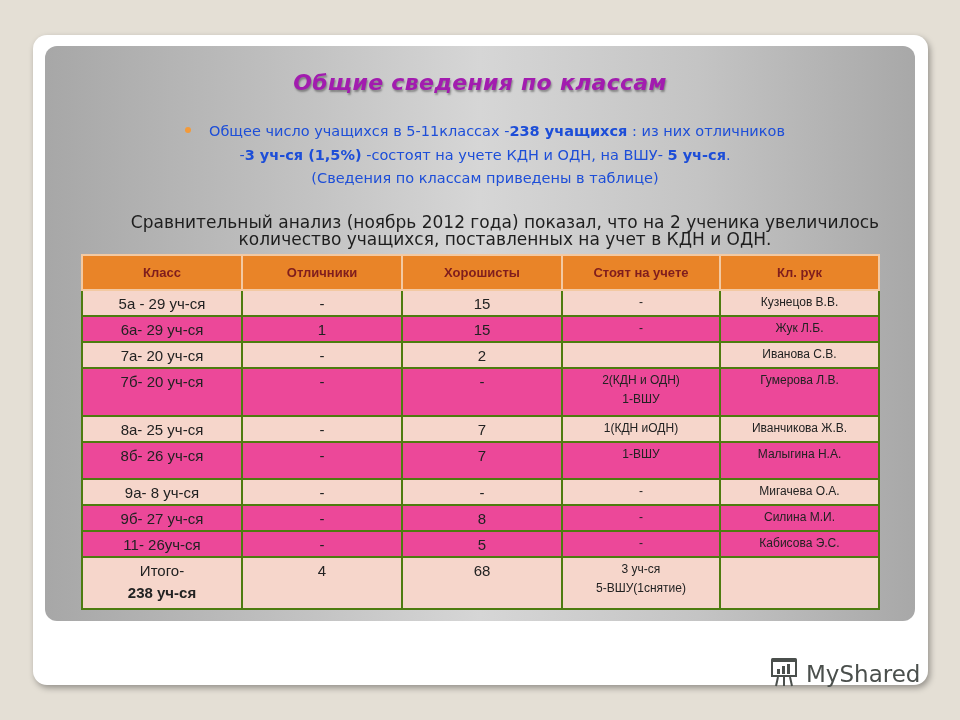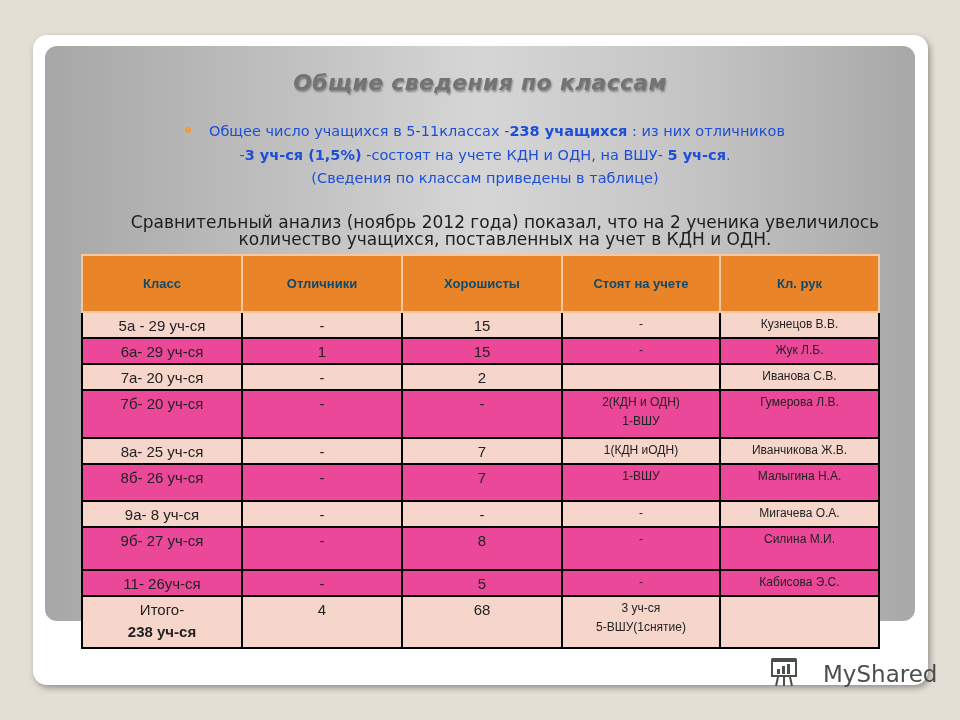--- a/index.html
+++ b/index.html
@@ -16,21 +16,21 @@
   }
   .slide-inner {
     position: absolute; left: 45px; top: 46px; width: 870px; height: 575px;
     border-radius: 12px;
     background: linear-gradient(90deg, #a7a7a7 0%, #c2c2c2 30%, #d6d6d6 50%, #c4c4c4 75%, #a8a8a8 100%);
   }
   .title {
     position: absolute; left: 0; top: 70px; width: 960px; text-align: center;
     font-family: "DejaVu Sans", sans-serif;
     font-weight: bold; font-style: italic; font-size: 22px;
-    color: #737373;
+    color: #a21caf;
     text-shadow: 1px 2px 2px rgba(0,0,0,0.35);
     letter-spacing: 0.3px;
   }
   .summary {
     position: absolute; left: 95px; top: 120px; width: 780px;
     font-family: "DejaVu Sans", sans-serif;
     font-size: 14.5px; color: #1d4ed8; text-align: center; line-height: 23.5px;
   }
   .summary .bullet {
     display: inline-block; width: 6px; height: 6px; border-radius: 50%;
@@ -41,34 +41,34 @@
     position: absolute; left: 95px; top: 214px; width: 820px;
     font-family: "DejaVu Sans", sans-serif;
     font-size: 17px; color: #1e1e1e; text-align: center; line-height: 17px;
   }
   table.classes {
     position: absolute; left: 81px; top: 254px; width: 797px;
     border-collapse: collapse; table-layout: fixed;
     font-family: "Liberation Sans", sans-serif;
   }
   table.classes th {
-    background: #e98428; color: #0c4a6e; font-weight: bold; font-size: 13px;
-    height: 25px; border: 2px solid #f3c9a2; padding: 15px;
+    background: #e98428; color: #7f1d1d; font-weight: bold; font-size: 13px;
+    height: 25px; border: 2px solid #f3c9a2; padding: 4px;
   }
   table.classes td {
-    border: 2px solid #000000; text-align: center; vertical-align: top;
+    border: 2px solid #4d7c0f; text-align: center; vertical-align: top;
     padding: 4px 2px 0 2px; font-size: 15px; color: #222;
   }
   table.classes tr.odd td { background: #f6d6cb; }
   table.classes tr.even td { background: #ec4899; }
   table.classes td.small { font-size: 12px; }
   table.classes td .l2 { display: block; margin-top: 5px; }
   .logo {
     position: absolute; left: 768px; top: 657px; height: 34px;
-    display: flex; align-items: center; gap: 17px;
+    display: flex; align-items: center;
   }
   .logo-text {
     font-family: "DejaVu Sans", sans-serif; font-size: 23px; color: #4a4f4c; margin-left: 6px;
   }
 </style>
 </head>
 <body>
 
 <div class="slide-frame"></div>
 <div class="slide-inner"></div>
@@ -147,21 +147,21 @@
       <td class="small">1-ВШУ</td>
       <td class="small">Малыгина Н.А.</td>
     </tr>
     <tr class="odd" style="height:26px">
       <td>9а- 8  уч-ся</td>
       <td>-</td>
       <td>-</td>
       <td class="small">-</td>
       <td class="small">Мигачева О.А.</td>
     </tr>
-    <tr class="even" style="height:43px">
+    <tr class="even" style="height:26px">
       <td>9б- 27 уч-ся</td>
       <td>-</td>
       <td>8</td>
       <td class="small">-</td>
       <td class="small">Силина М.И.</td>
     </tr>
     <tr class="even" style="height:26px">
       <td>11- 26уч-ся</td>
       <td>-</td>
       <td>5</td>

